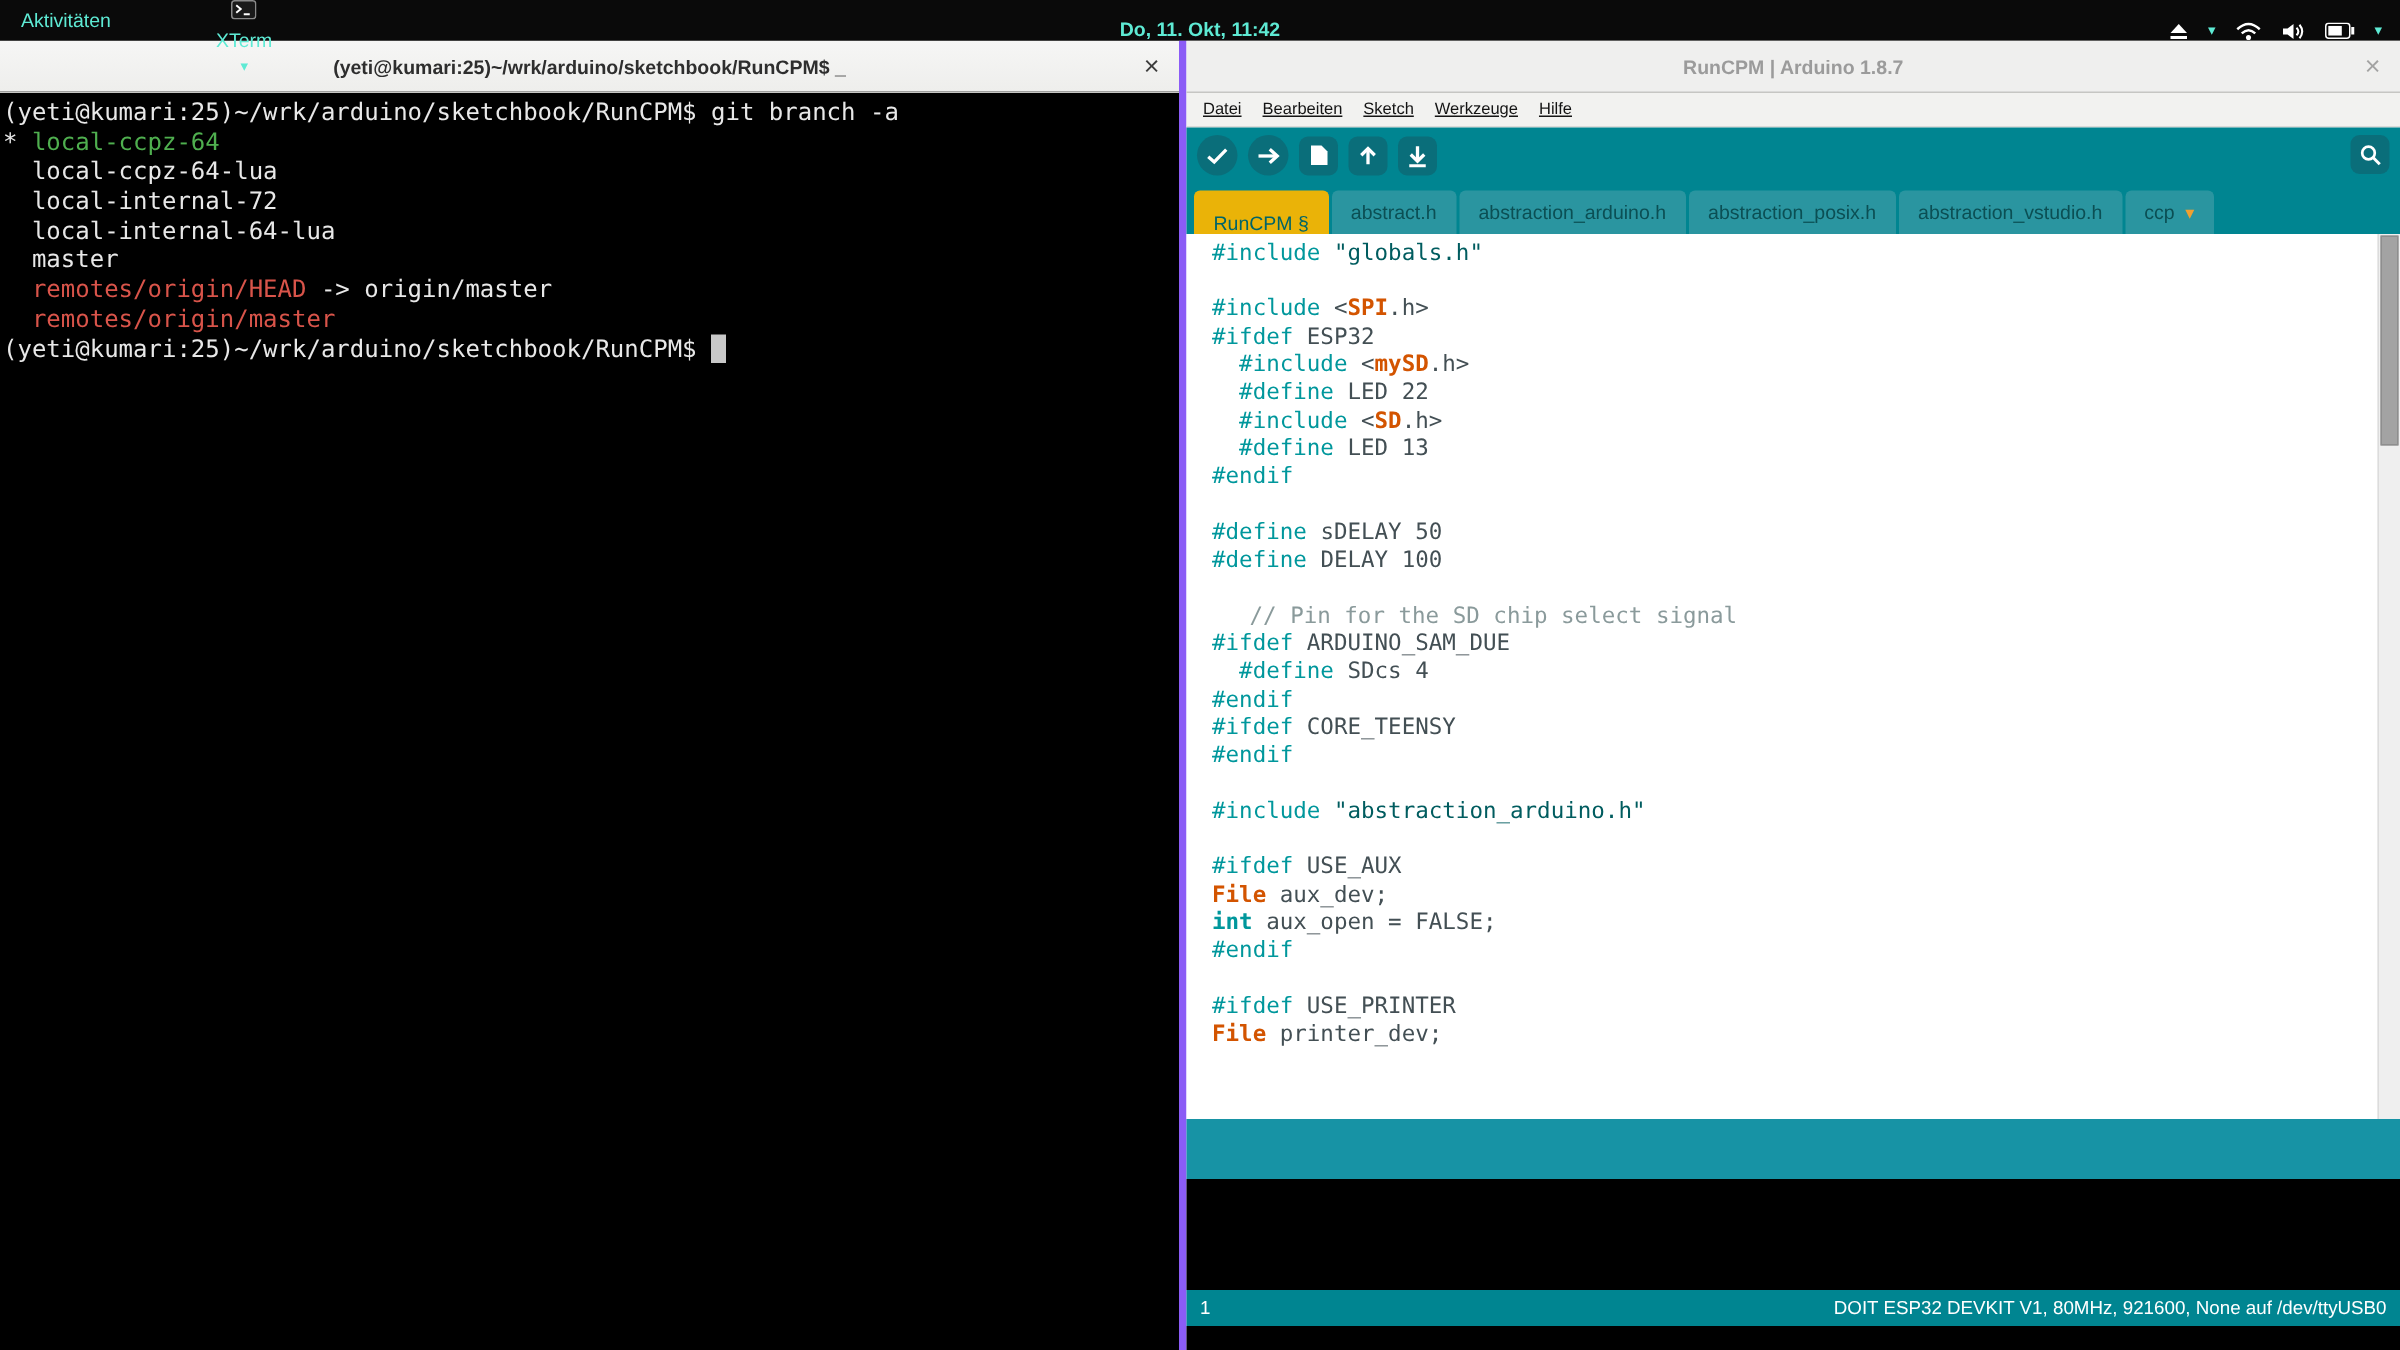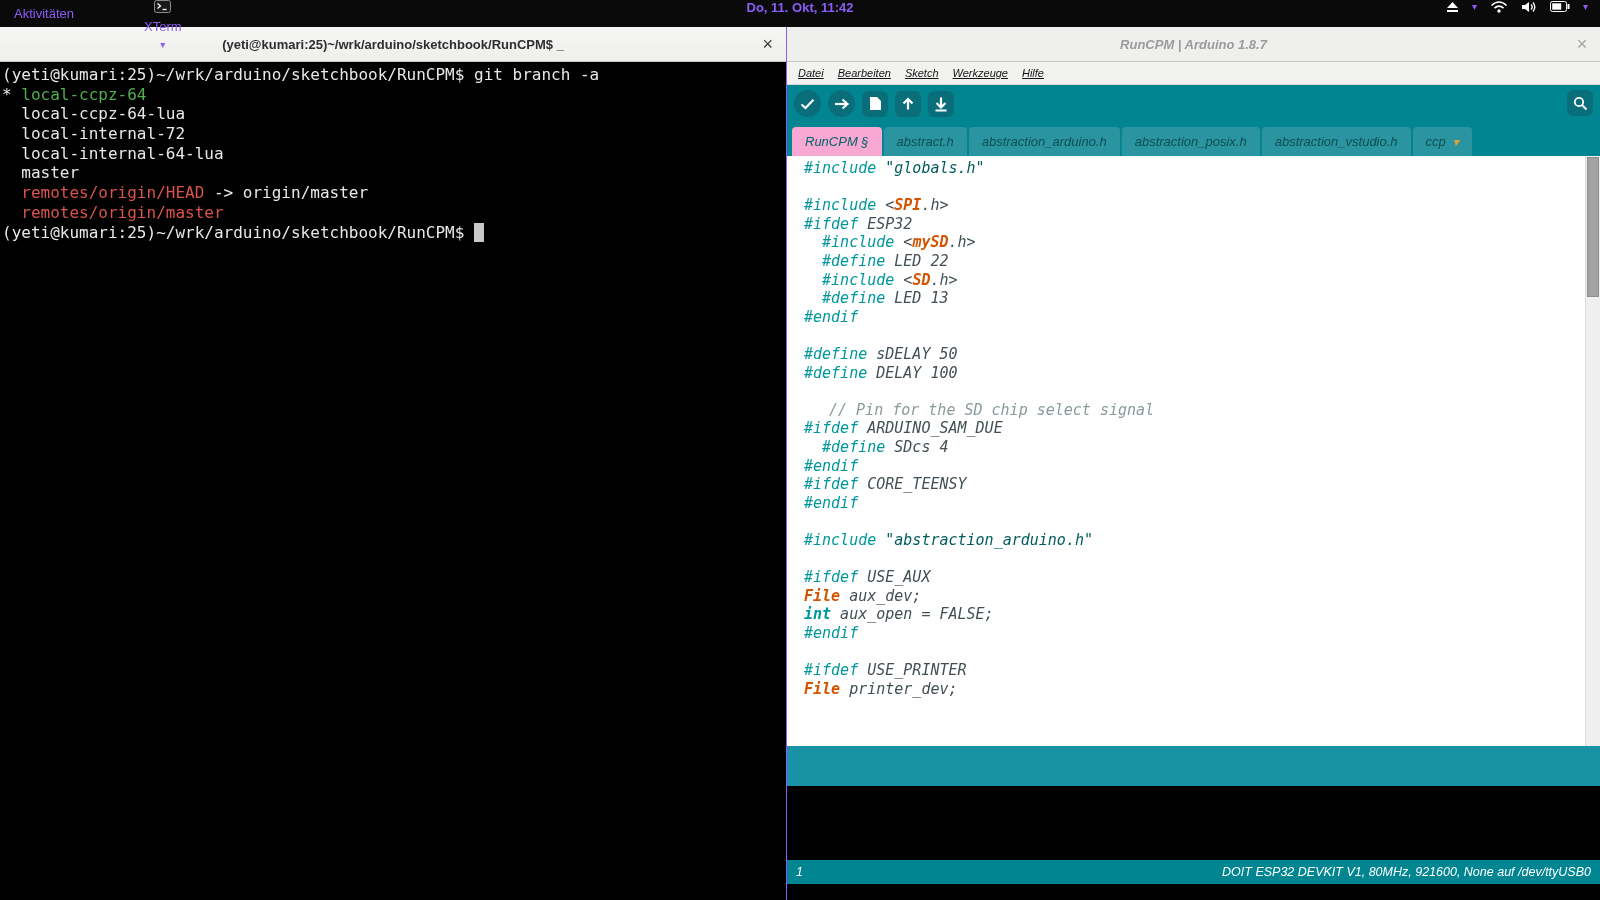--- a/index.html
+++ b/index.html
@@ -1,21 +1,21 @@
 <!DOCTYPE html>
 <html style="--topbar-bg: #0a0a0a; --teal: #008591; --teal-button: #0a6e7a; --strip: #1793a5; --tab-inactive: #2a95a0; --tab-text: #0b4f54; --active-tab-text: #006468; --dir: #00979C; --str: #005C5F; --lib: #D35400; --kw: #00979C; --cmt: #8a9a9b; --plain: #434F54; --term-green: #4faf4f; --term-red: #d9544a; --term-fg: #e8e8e8;"><head>
 <meta charset="utf-8">
 <style>
   * { margin:0; padding:0; box-sizing:border-box; }
   html,body { width:1600px; height:900px; overflow:hidden; background:#000;
               font-family:"Liberation Sans", sans-serif; }
 
   
   .topbar { position:absolute; left:0; top:0; width:1600px; height:27px;
-            background:var(--topbar-bg); color:#8b5cf6; display:flex; align-items:flex-start;
+            background:var(--topbar-bg); color:#5eead4; display:flex; align-items:flex-end;
             font-size:13px; z-index:50; }
   .tb-activities { padding:0 14px; height:100%; display:flex; align-items:center; }
   .tb-appmenu { margin-left:48px; display:flex; align-items:center; gap:6px; height:100%; padding:0 8px;flex-direction:column; }
   .tb-clock { position:absolute; left:0; right:0; text-align:center; font-weight:600; pointer-events:none; }
   .tb-status { margin-left:auto; display:flex; align-items:center; gap:13px; padding-right:12px; position:relative; }
   .caret { font-size:10px; line-height:1; }
 
   
   .titlebar { height:35px; display:flex; align-items:center; justify-content:center;
               position:relative; font-size:13px; font-weight:600;
@@ -32,39 +32,39 @@
   .terminal { padding:3px 2px; font-family:"DejaVu Sans Mono", monospace;
               font-size:16px; line-height:19.7px; color:var(--term-fg); }
   .terminal .line { white-space:pre; height:19.7px; }
   .s-fg    { color:var(--term-fg); }
   .s-green { color:var(--term-green); }
   .s-red   { color:var(--term-red);margin-top:19px; }
   .s-cursor{ background:#c8c8c8; color:#000; }
 
   
   .ide-window { position:absolute; left:786px; top:27px; width:814px; height:873px;
-                background:#fff; border-left:1px solid #8b5cf6;font-style:italic; }
+                background:#fff; border-left:5px solid #8b5cf6; }
   .ide-menubar { height:23px; background:#f2f2f0; border-bottom:1px solid #dadad8;
                  display:flex; align-items:center; padding-left:4px; font-size:11px; color:#141414; }
   .menu-item { padding:0 7px; text-decoration:underline; }
 
   .ide-toolbar { height:37px; background:var(--teal); display:flex; align-items:center;
                  padding:0 7px; gap:7px; position:relative; }
   .tbtn { width:27px; height:27px; border-radius:50%; background:var(--teal-button);
           display:flex; align-items:center; justify-content:center; }
   .tbtn.square { border-radius:6px; width:26px; height:26px; }
   .tbtn-serial { position:absolute; right:7px; top:5px; }
 
   .ide-tabstrip { height:34px; background:var(--teal); display:flex; align-items:flex-end;
                   padding-left:5px; overflow:hidden; }
   .tab { height:29px; display:flex; align-items:center; padding:0 13px; font-size:13px;
          color:var(--tab-text); background:var(--tab-inactive);
          border-top-left-radius:4px; border-top-right-radius:4px;
          margin-right:2px; white-space:nowrap; }
-  .tab.active { background:#f9a8d4; color:var(--active-tab-text); }
+  .tab.active { background:#eab308; color:var(--active-tab-text);align-items:flex-end; }
   .tab-caret { color:#f0a030; margin-left:7px; font-size:12px; }
 
   .ide-editor { height:590px; background:#fff; position:relative; overflow:hidden; }
   .code { padding:3px 20px 0 17px; font-family:"DejaVu Sans Mono", monospace;
           font-size:15px; line-height:18.6px; color:var(--plain); }
   .code .line { white-space:pre; height:18.6px; }
   .c-dir { color:var(--dir); }
   .c-str { color:var(--str); }
   .c-lib { color:var(--lib); font-weight:bold; }
   .c-kw  { color:var(--kw);  font-weight:bold; }

